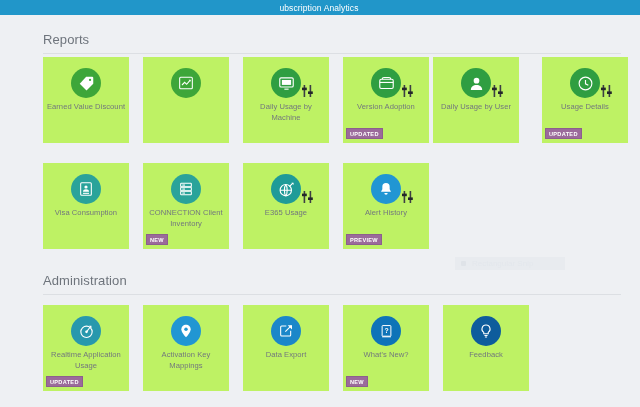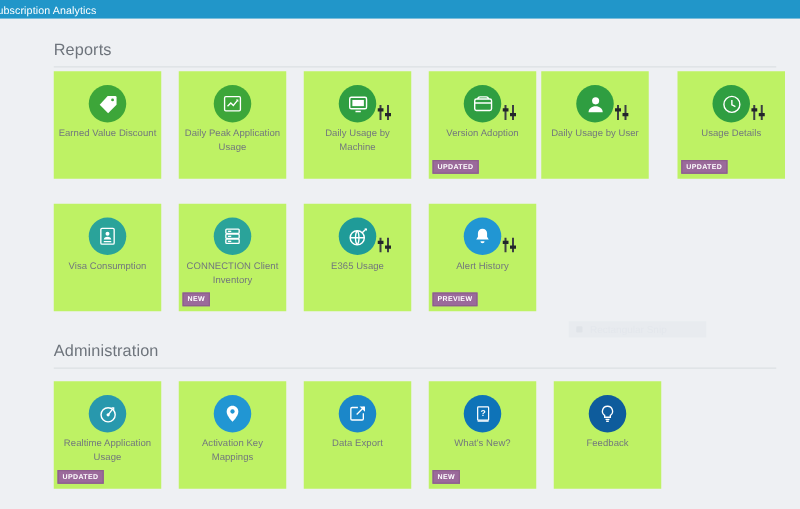--- a/index.html
+++ b/index.html
@@ -17,20 +17,21 @@
   }
 
   
   #titlebar {
     position: absolute;
     left: 0; top: 0;
     width: 640px; height: 15px;
     background: #2196c9;
     display: flex;
     align-items: center;
+    justify-content: center;
   }
   #titlebar .title-text {
     color: #ffffff;
     font-size: 8.5px;
     letter-spacing: 0.1px;
     margin-left: -2px;
     white-space: nowrap;
   }
 
   
@@ -169,21 +170,20 @@
       <div class="card" style="left: 143px; top: 42px;">
         <div class="icon-wrap">
           <div class="icon-circle" style="background: rgb(61, 166, 57);">
             <svg width="16" height="16" viewBox="0 0 24 24">
               <rect x="2.5" y="3.5" width="19" height="17" rx="1.5" stroke="#ffffff" fill="none" stroke-width="1.6"></rect>
               <path stroke="#ffffff" fill="none" stroke-width="1.6" d="M6 15l4-4 3 3 5-6"></path>
               <path fill="#ffffff" d="M16 7h3v3z"></path>
             </svg>
           </div>
         </div>
-        <div class="card-label">Daily Peak Application Usage</div>
       </div>
       <div class="card" style="left: 243px; top: 42px;">
         <div class="icon-wrap">
           <div class="icon-circle" style="background: rgb(47, 158, 65);">
             <svg width="17" height="17" viewBox="0 0 24 24">
               <rect x="2.5" y="4" width="19" height="13" rx="1.8" stroke="#ffffff" fill="none" stroke-width="1.6"></rect>
               <rect x="5.5" y="7" width="13" height="7" fill="#ffffff"></rect>
               <path stroke="#ffffff" fill="none" stroke-width="1.6" d="M9 20h6"></path>
             </svg>
           </div>

